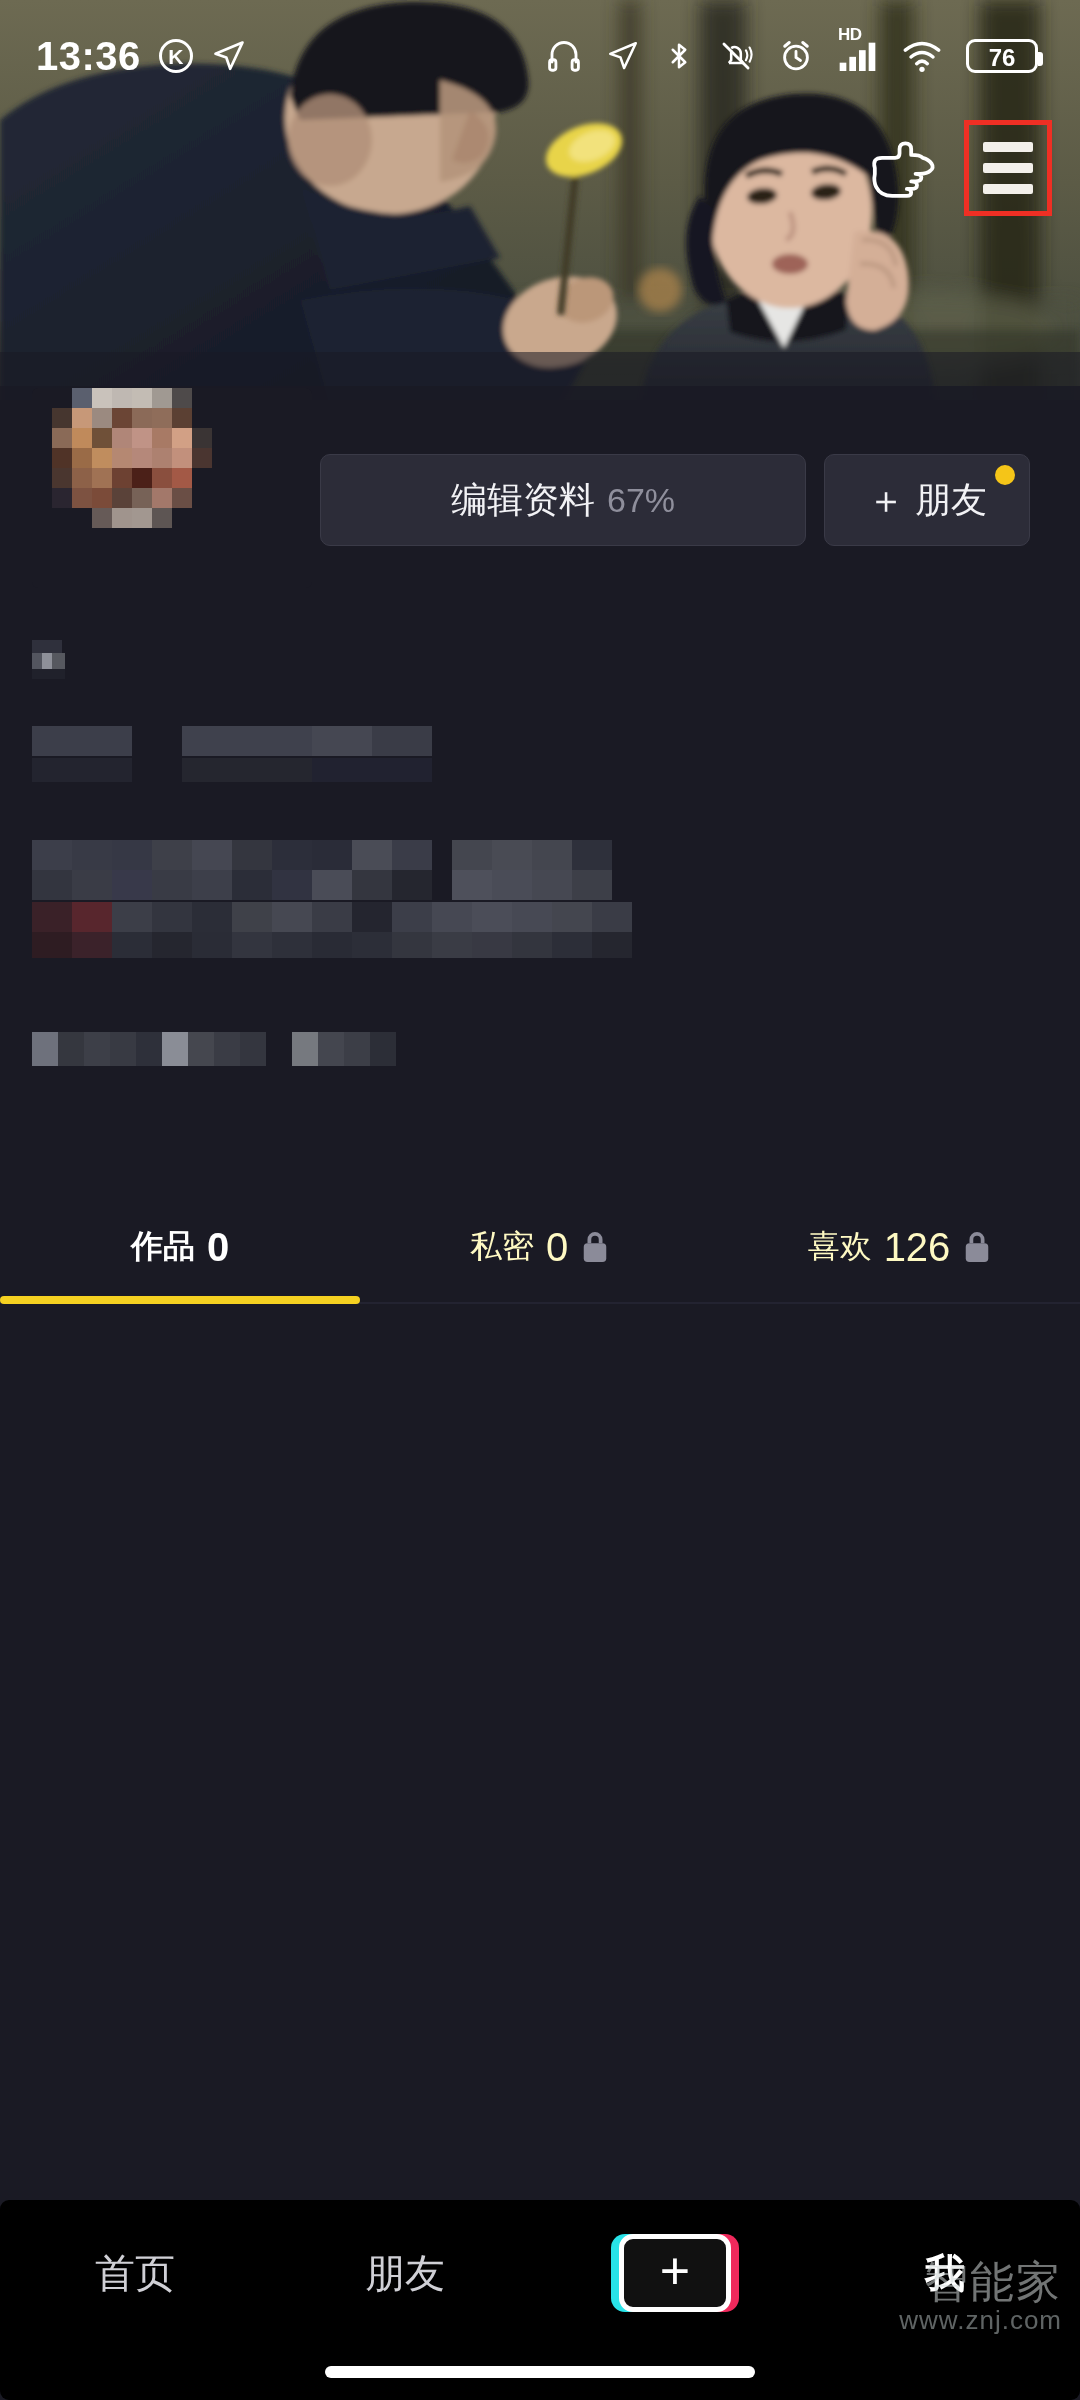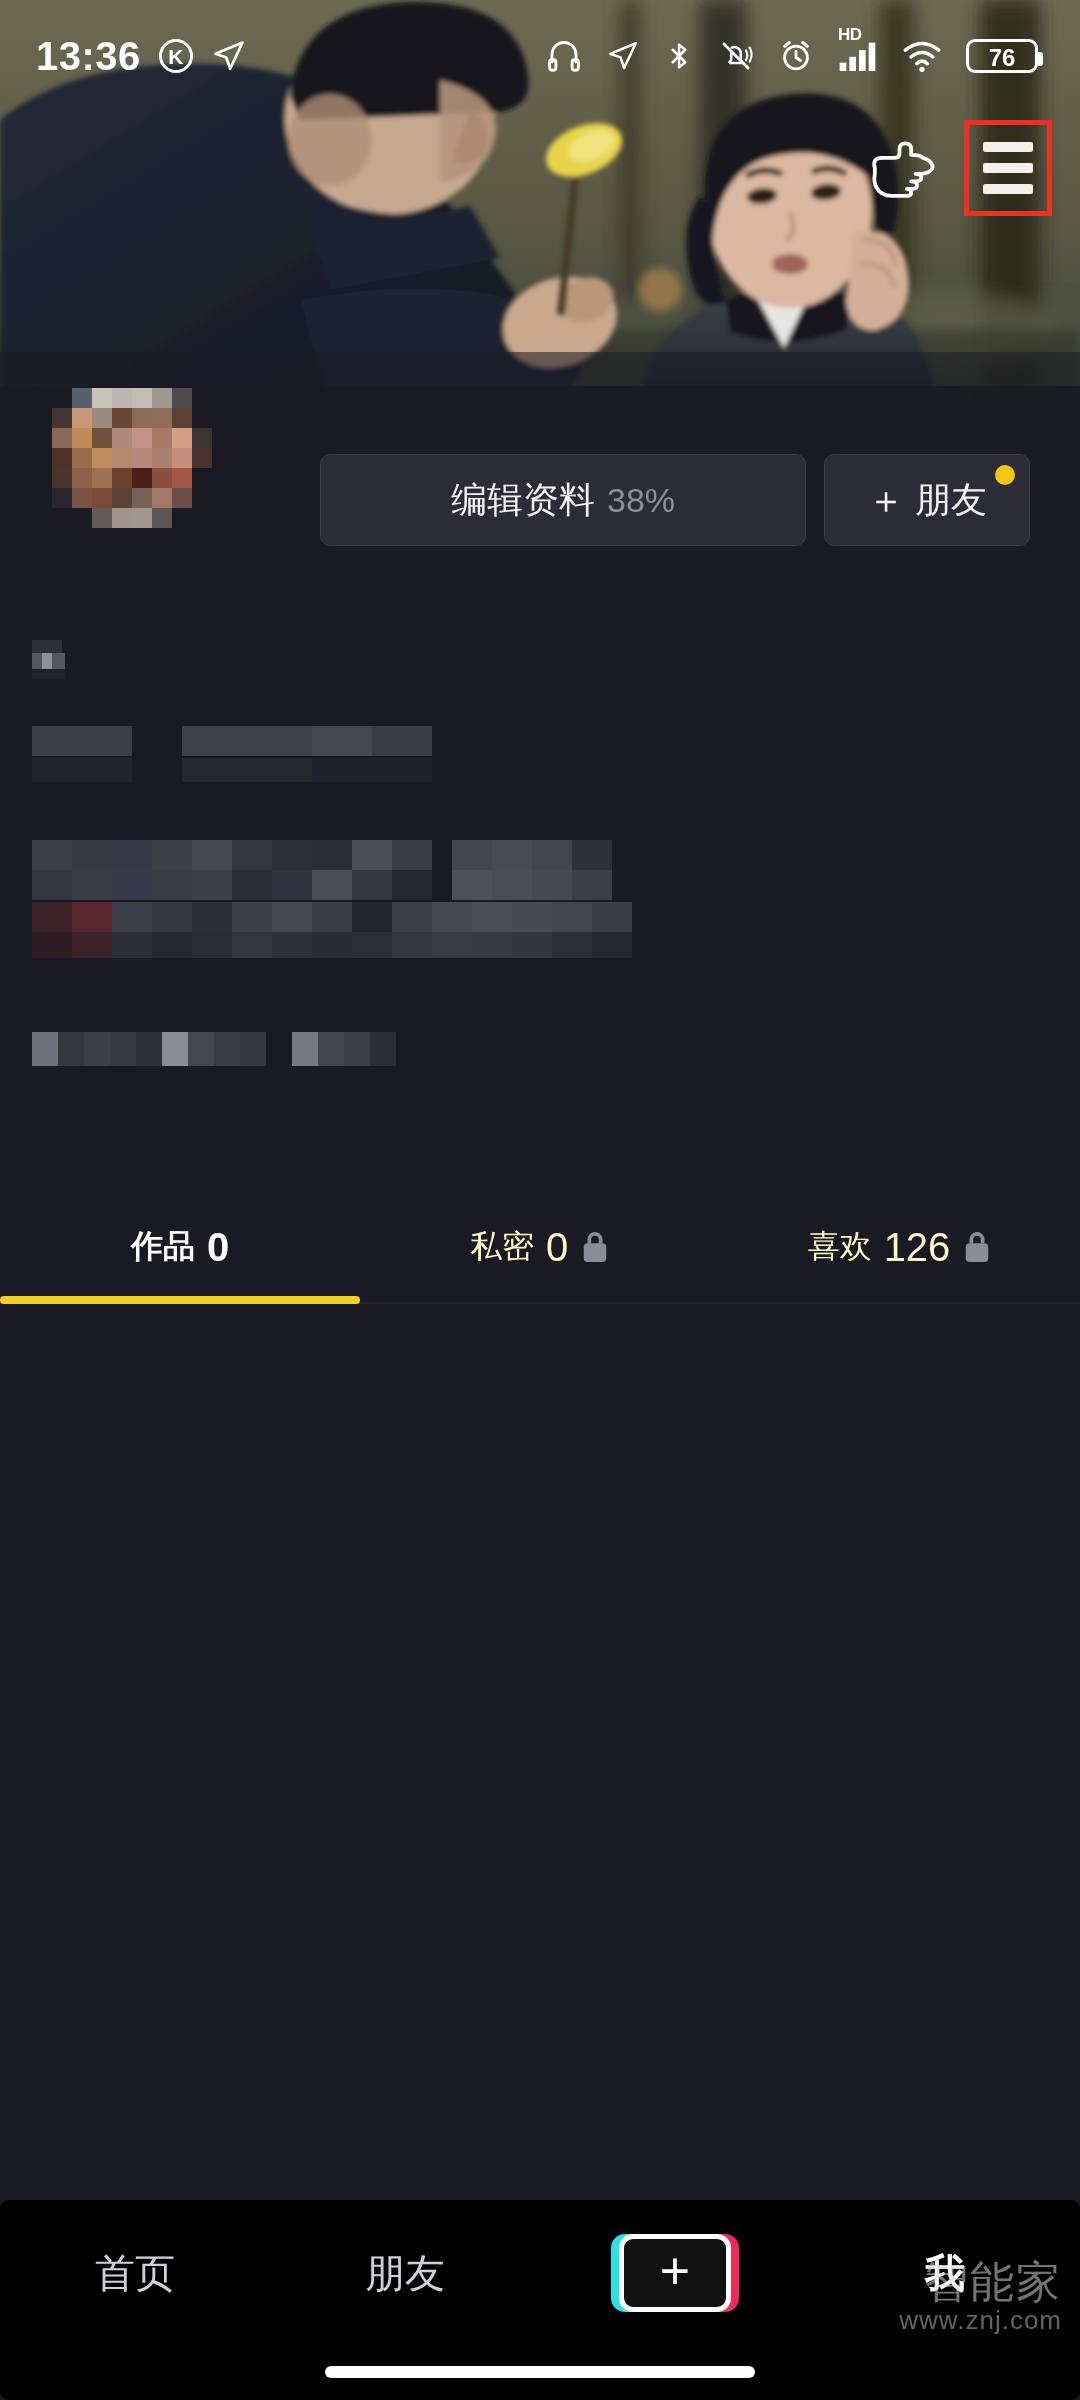--- a/index.html
+++ b/index.html
@@ -469,21 +469,21 @@
               <rect x="4" y="6" width="1" height="1" fill="#a0948d"></rect>
             <rect x="5" y="6" width="1" height="1" fill="#a29790"></rect>
               <rect x="6" y="6" width="1" height="1" fill="#5d5553"></rect>
           </g>
         </svg>
       </div>
 
       <div class="profile-btns">
         <div class="btn-edit">
           <span class="lbl">编辑资料</span>
-          <span class="pct">38%</span>
+          <span class="pct">67%</span>
         </div>
         <div class="btn-friend">
           <span class="plus">＋</span>
           <span class="lbl">朋友</span>
           <span class="friend-dot"></span>
         </div>
       </div>
     </div>
 
     <div class="name-block blurred">

